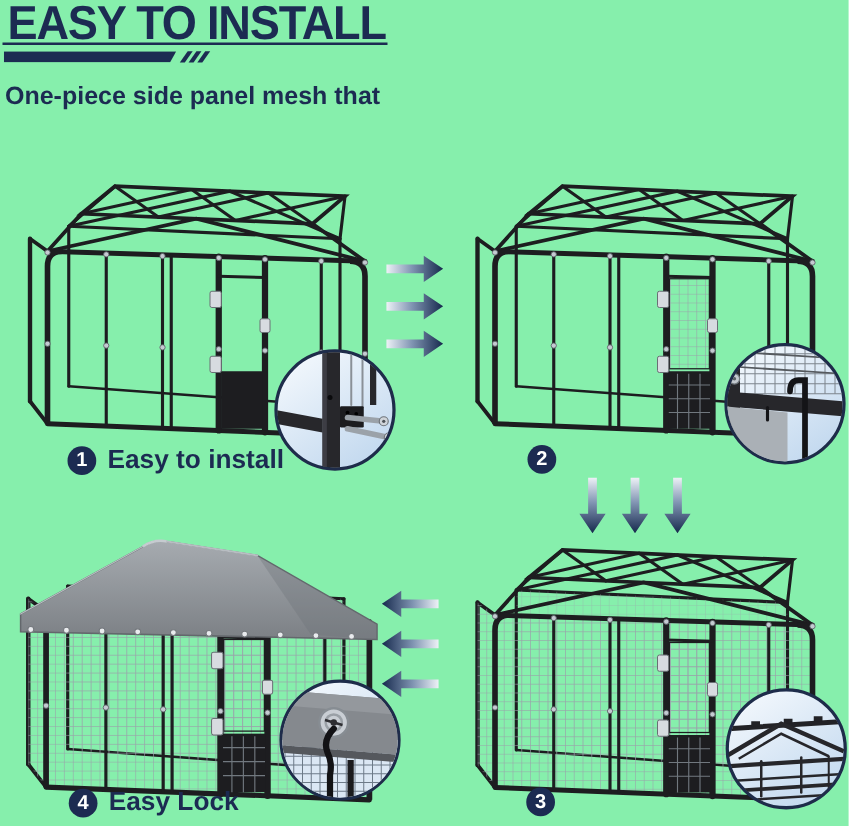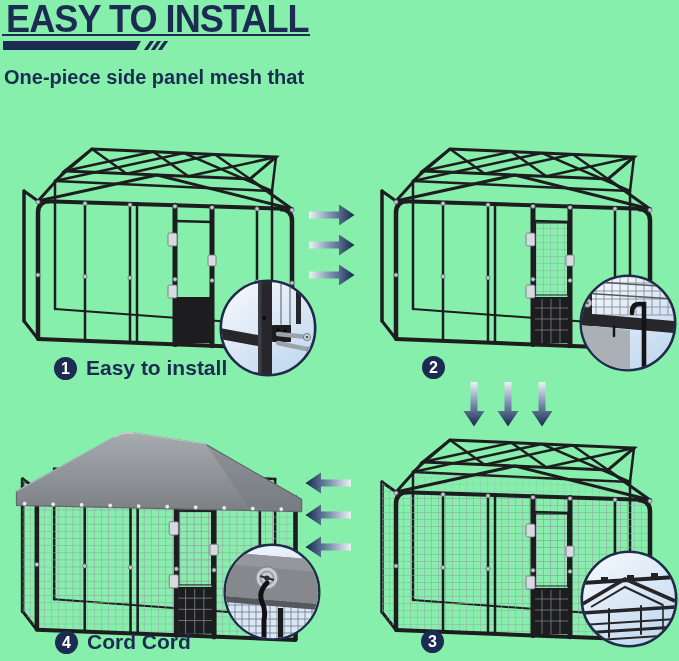--- a/index.html
+++ b/index.html
@@ -501,16 +501,16 @@
     <span class="step-text">Easy to install</span>
   </div>
   <div id="l2" class="step-label">
     <span class="badge">2</span>
   </div>
   <div id="l3" class="step-label">
     <span class="badge">3</span>
   </div>
   <div id="l4" class="step-label">
     <span class="badge">4</span>
-    <span class="step-text">Cord Cord</span>
+    <span class="step-text">Easy Lock</span>
   </div>
 
 </div>
 
 </body></html>

